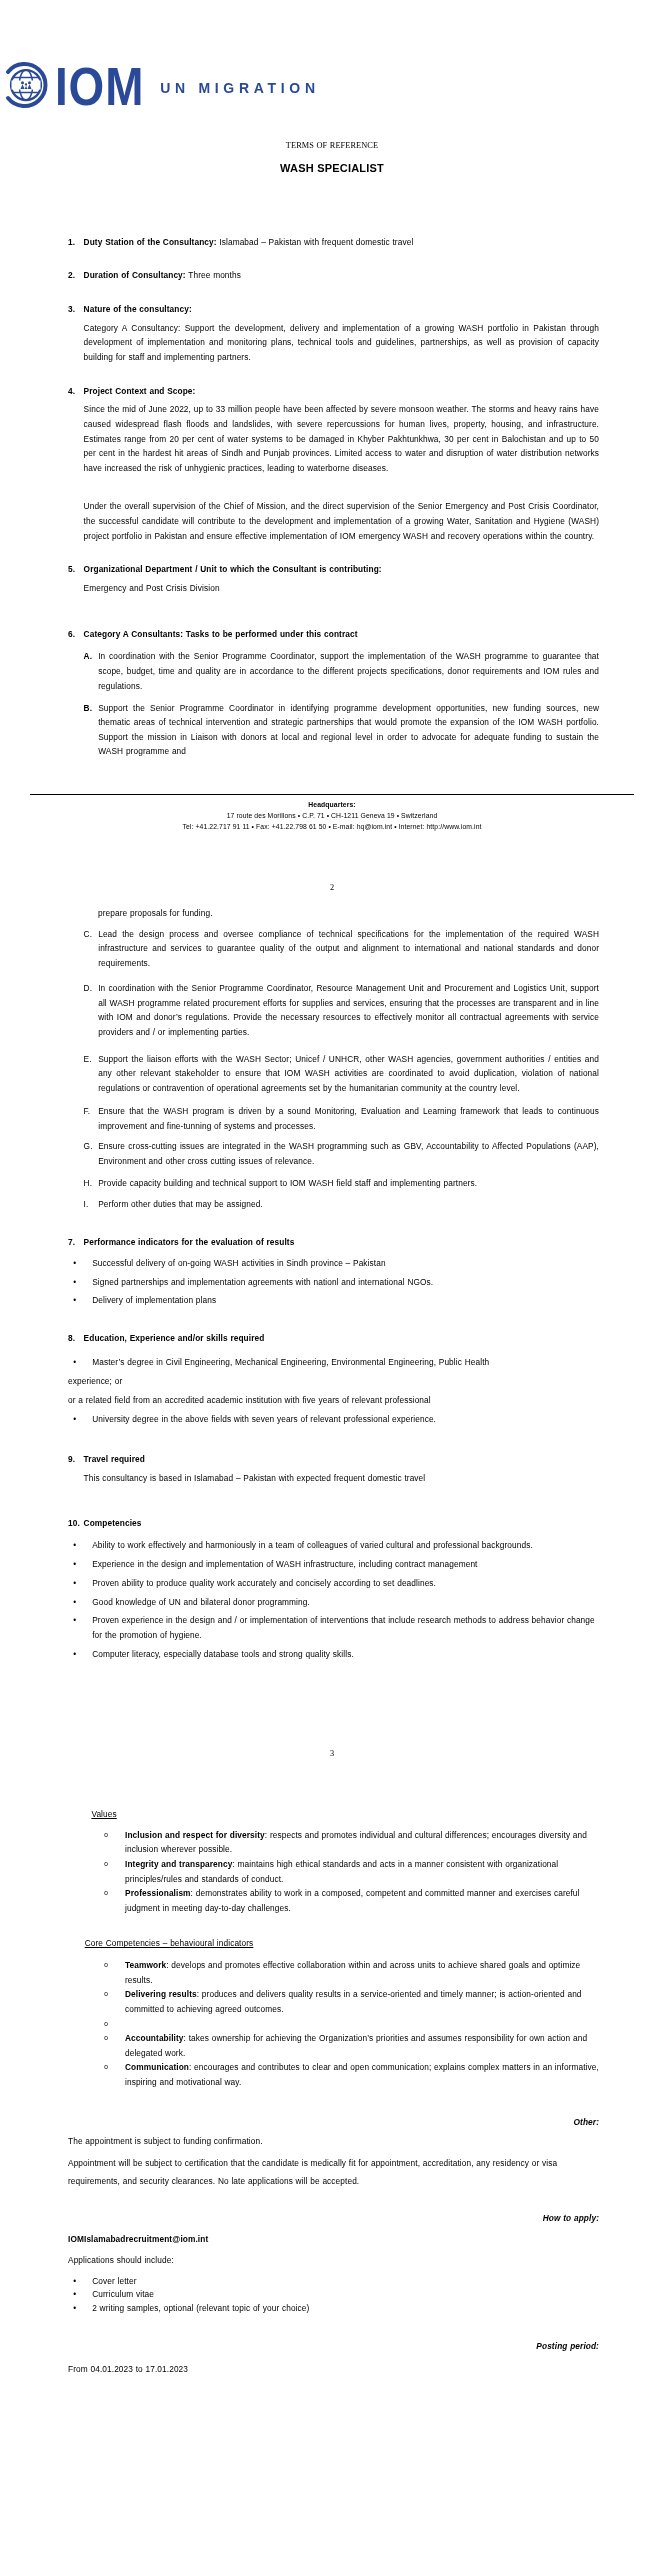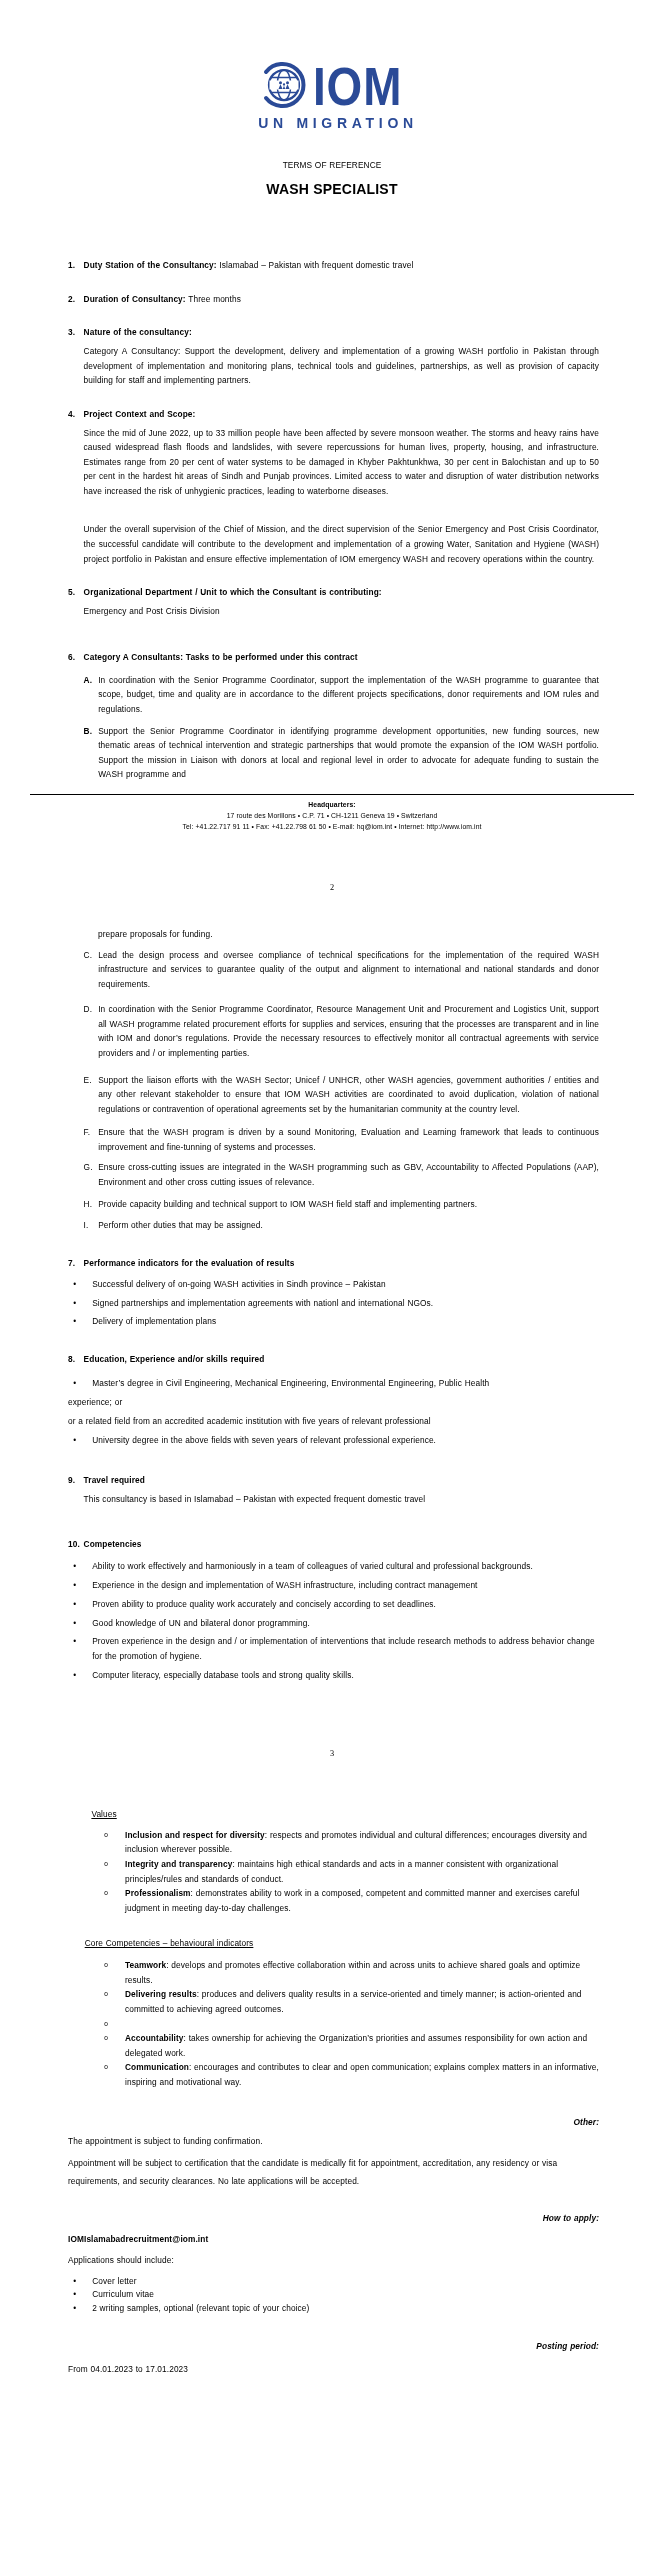--- a/index.html
+++ b/index.html
@@ -2,46 +2,46 @@
 <html style="font-size:8.3px"><head>
 <meta charset="utf-8">
 <style>
   html,body { margin:0; padding:0; background:#ffffff; }
   body { font-family:"Liberation Sans", sans-serif; color:#000; }
   .doc { width:664px; background:#fff; }
   .page { position:relative; width:664px; height:859px; overflow:hidden; }
   .content { padding-left:68px; padding-right:65px; }
 
   
-  .logo-wrap { padding-top:60px; display:flex; flex-direction:column; align-items:center;padding-left:12px; }
+  .logo-wrap { padding-top:60px; display:flex; flex-direction:row; align-items:center; }
   .logo-row { display:flex; align-items:center; gap:5.2px; }
   .iom-word { color:#2a4a97; font-weight:bold; font-size:54px; line-height:50px;
               letter-spacing:1px; display:inline-block; transform:scaleX(.85); transform-origin:left center; }
   .tagline { color:#2a4a97; font-size:14px; letter-spacing:4.7px; margin-top:3.1px; font-weight:bold; }
 
   
-  .tor { text-align:center; font-size:8.8px; margin-top:27px; letter-spacing:0.2px; }
-  .wash { text-align:center; font-size:14px; font-weight:bold; margin-top:8.3px; letter-spacing:0.2px; }
+  .tor { text-align:center; font-size:8.8px; margin-top:27px; letter-spacing:0.2px;font-family:Liberation Serif, serif; }
+  .wash { text-align:center; font-size:11px; font-weight:bold; margin-top:8.3px; letter-spacing:0.2px; }
 
   
   .t  { font-size:8.3px; line-height:14.6px; letter-spacing:0.1px; word-spacing:0.3px; }
   .just { text-align:justify; }
   .b { font-weight:bold; }
   .bi { font-weight:bold; font-style:italic;text-align:right; }
   .u { text-decoration:underline; }
 
   .list { margin-top:61px; }
   .li { display:flex; }
   .li .mk { flex:0 0 15.6px; font-weight:bold; }
   .li .body { flex:1; }
   .mt36 { margin-top:19px; } .mt30 { margin-top:24px; } .mt44 { margin-top:23px; }
   .mt60 { margin-top:31px; } .mt8 { margin-top:4.2px; } .mt12 { margin-top:6.2px; }
   .mt14 { margin-top:7.3px; } .mt16 { margin-top:8.3px; } .mt20 { margin-top:10.4px; }
   .mt24 { margin-top:12.5px; } .mt46 { margin-top:24px; } .mt48 { margin-top:25px; }
-  .mt40 { margin-top:21px; } .mt10 { margin-top:5.2px; } .mt56 { margin-top:35px; }
+  .mt40 { margin-top:21px; } .mt10 { margin-top:5.2px; } .mt56 { margin-top:14px; }
   .mt95 { margin-top:49px; }
 
   .task { display:flex; }
   .task .mk { flex:0 0 14.6px; }
   .task .tbody { flex:1; }
   .taskcont { padding-left:14.6px; }
 
   .brow { display:flex; padding-left:5.2px; }
   .brow .mk { flex:0 0 19px; }
   .brow .btext { flex:1; }

